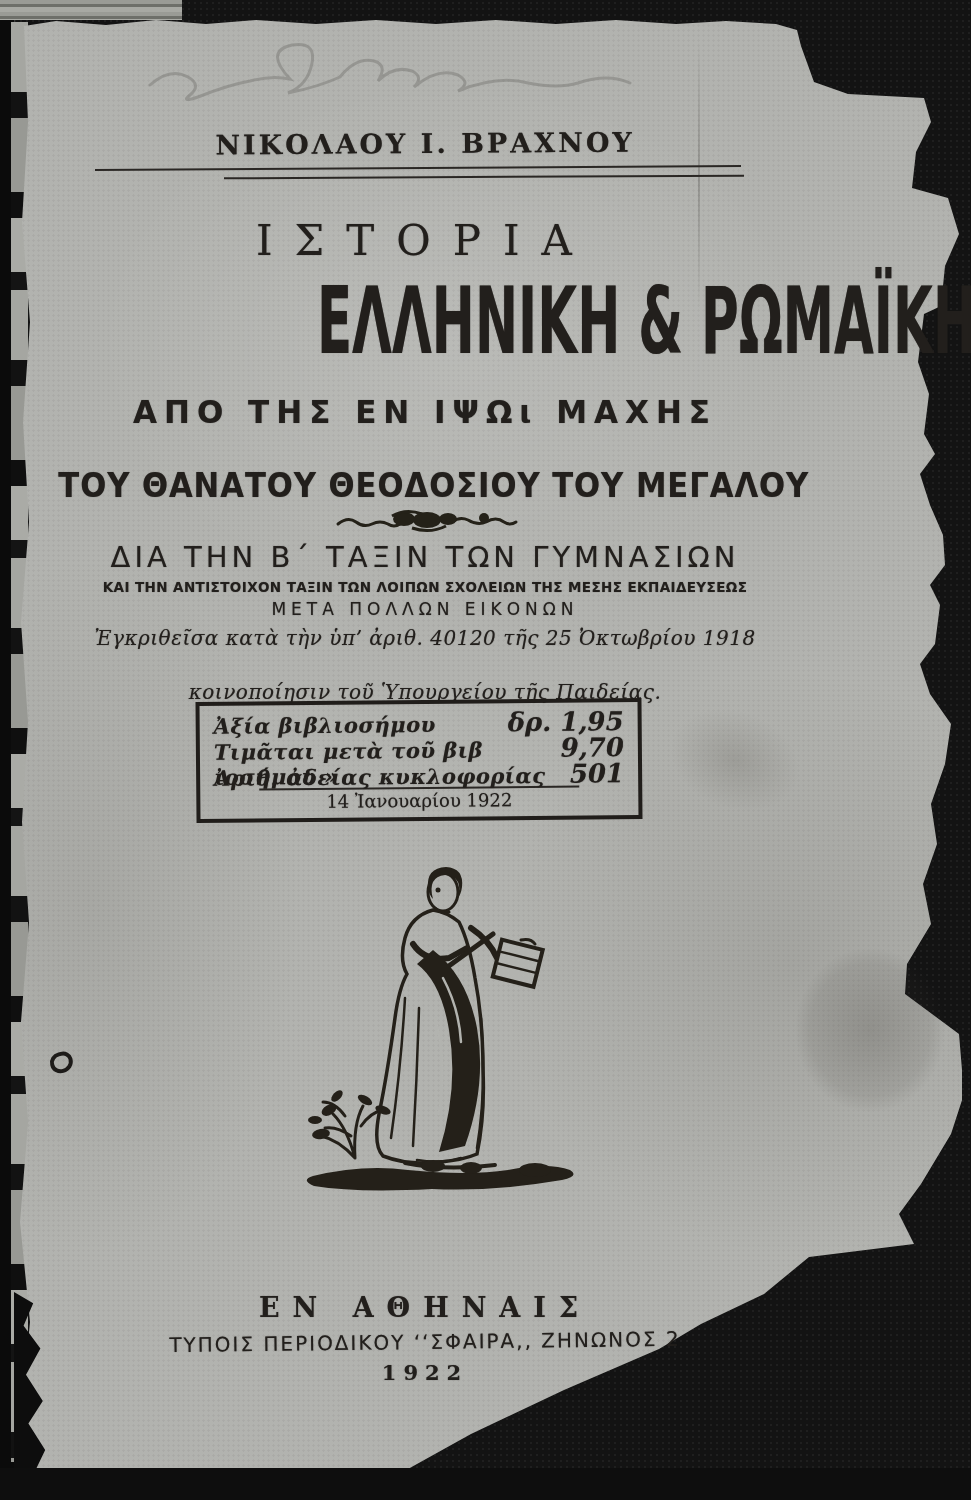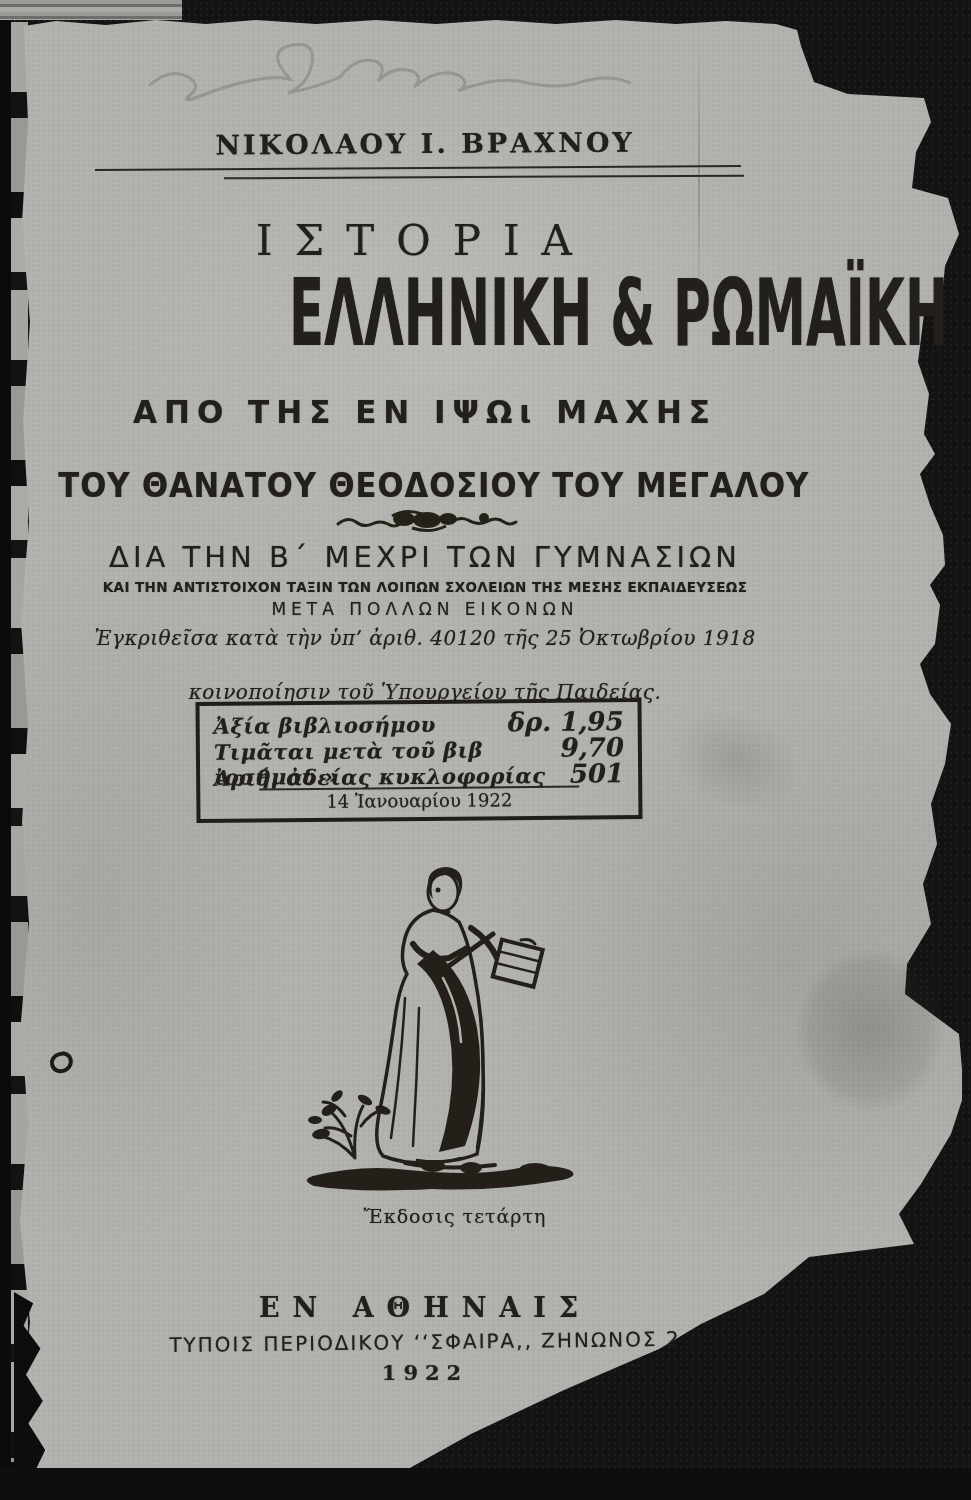--- a/index.html
+++ b/index.html
@@ -29,21 +29,21 @@
   .corner-frag{position:absolute;left:0;top:0;width:182px;height:20px;
     background:repeating-linear-gradient(180deg,#9a9b96 0 4px,#6e6f6a 4px 7px,#a8a9a4 7px 12px);}
   .ink{color:#221f1c;text-shadow:0 0 1px rgba(34,31,28,.55);}
   .abs{position:absolute;}
   .ctr{left:30px;width:790px;text-align:center;white-space:nowrap;}
   
   .author{top:128px;font-weight:bold;font-size:27px;letter-spacing:3px;transform:rotate(-.4deg);}
   .rule1{left:95px;top:167px;width:646px;height:2px;background:#2a2724;transform:rotate(-.35deg);}
   .rule2{left:224px;top:176px;width:520px;height:2px;background:#2a2724;transform:rotate(-.3deg);}
   .title-top{top:216px;font-size:42px;letter-spacing:22px;font-weight:500;}
-  .title-main{top:268px;}
+  .title-main{top:276px;margin-left:28px;}
   .title-main span{display:inline-block;font-family:"DejaVu Sans",sans-serif;font-weight:bold;font-size:92px;line-height:1;transform:scaleX(.56);transform-origin:center;letter-spacing:0;}
   .sub1{top:394px;font-family:"DejaVu Sans",sans-serif;font-size:31px;letter-spacing:7px;font-weight:700;}
   .sub2{top:442px;font-family:"DejaVu Sans",sans-serif;font-size:17px;letter-spacing:6px;font-weight:500;}
   .sub3{top:466px;}
   .sub3 span{display:inline-block;font-family:"DejaVu Sans",sans-serif;font-weight:bold;font-size:33px;transform:scaleX(.93);transform-origin:center;letter-spacing:1px;}
   .aud1{top:540px;font-family:"DejaVu Sans",sans-serif;font-size:29px;letter-spacing:4px;font-weight:400;}
   .aud2{top:579px;font-family:"DejaVu Sans",sans-serif;font-size:13.5px;font-weight:bold;letter-spacing:.4px;}
   .aud3{top:599px;font-family:"DejaVu Sans",sans-serif;font-size:17px;letter-spacing:5px;font-weight:500;}
   .appr{font-style:italic;font-size:20px;letter-spacing:.5px;}
   .appr1{top:626px;}
@@ -103,21 +103,21 @@
   <svg class="abs" style="left:332px;top:506px;" width="190" height="30" viewBox="0 0 190 30">
     <path d="M6 18 q10 -8 18 -2 q8 6 16 2 q8 -4 16 0 q6 4 12 0" fill="none" stroke="#242118" stroke-width="3" stroke-linecap="round"></path>
     <path d="M120 16 q8 -6 16 -2 q10 6 18 2 q10 -6 18 0 q6 4 12 0" fill="none" stroke="#242118" stroke-width="3" stroke-linecap="round"></path>
     <ellipse cx="72" cy="13" rx="11" ry="7" fill="#242118"></ellipse>
     <ellipse cx="95" cy="14" rx="14" ry="8" fill="#242118"></ellipse>
     <ellipse cx="116" cy="13" rx="9" ry="6" fill="#242118"></ellipse>
     <path d="M60 10 q14 -8 30 -2 M80 22 q18 6 34 -2" fill="none" stroke="#242118" stroke-width="3"></path>
     <circle cx="152" cy="12" r="5" fill="#242118"></circle>
   </svg>
 
-  <div class="abs ctr ink aud1">ΔΙΑ ΤΗΝ Β΄ ΜΕΧΡΙ ΤΩΝ ΓΥΜΝΑΣΙΩΝ</div>
+  <div class="abs ctr ink aud1">ΔΙΑ ΤΗΝ Β΄ ΤΑΞΙΝ ΤΩΝ ΓΥΜΝΑΣΙΩΝ</div>
   <div class="abs ctr ink aud2">ΚΑΙ ΤΗΝ ΑΝΤΙΣΤΟΙΧΟΝ ΤΑΞΙΝ ΤΩΝ ΛΟΙΠΩΝ ΣΧΟΛΕΙΩΝ ΤΗΣ ΜΕΣΗΣ  ΕΚΠΑΙΔΕΥΣΕΩΣ</div>
   <div class="abs ctr ink aud3">ΜΕΤΑ ΠΟΛΛΩΝ ΕΙΚΟΝΩΝ</div>
 
   <div class="abs ctr ink appr appr1">Ἐγκριθεῖσα κατὰ τὴν ὑπ’ ἀριθ. 40120 τῆς 25 Ὀκτωβρίου 1918</div>
   <div class="abs ctr ink appr appr2">κοινοποίησιν τοῦ Ὑπουργείου τῆς Παιδείας.</div>
 
   <div class="abs ink pricebox">
     <div class="prow">
       <span class="lbl">Ἀξία βιβλιοσήμου</span>
       <span class="val">δρ. 1,95</span>
@@ -170,21 +170,20 @@
       <path d="M148 92 q34 26 44 78 q10 56 -12 118 l-26 6 q20 -64 10 -122 q-8 -48 -32 -66 z" fill="#242019" stroke="none"></path>
       <path d="M158 120 q16 30 18 64 M150 160 q12 40 4 96" stroke="#b2b3af" stroke-width="2.5"></path>
 
       <path d="M120 140 q-4 70 -14 140 M134 150 q-2 70 -6 138 M196 160 q6 70 -4 130 M176 300 q-20 6 -44 2" stroke-width="2.5"></path>
 
       <ellipse cx="148" cy="308" rx="12" ry="6" fill="#242019" stroke="none"></ellipse>
       <ellipse cx="186" cy="310" rx="11" ry="6" fill="#242019" stroke="none"></ellipse>
     </g>
   </svg>
 
-  <div class="abs ink caption">Ἔκδοσις τετάρτη</div>
 
   <div class="abs ctr ink impr1">ΕΝ ΑΘΗΝΑΙΣ</div>
   <div class="abs ctr ink impr2">ΤΥΠΟΙΣ ΠΕΡΙΟΔΙΚΟΥ ‘‘ΣΦΑΙΡΑ,, ΖΗΝΩΝΟΣ 2</div>
   <div class="abs ctr ink impr3">1922</div>
 
   <div class="abs hole"></div>
   <div class="abs stain-big"></div>
   <div class="abs stain-box"></div>
   <div class="abs crease"></div>
   <div class="abs blob-bl"></div>

